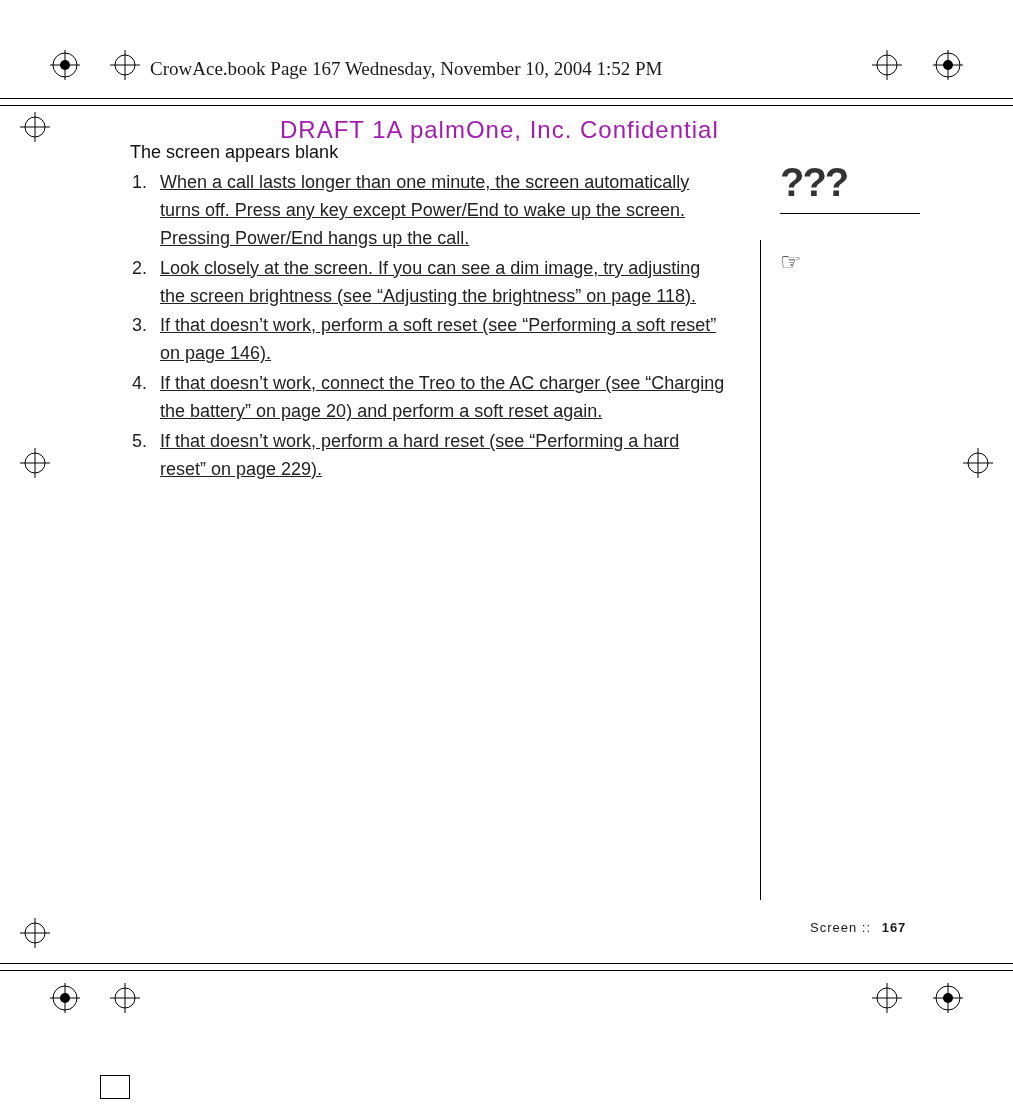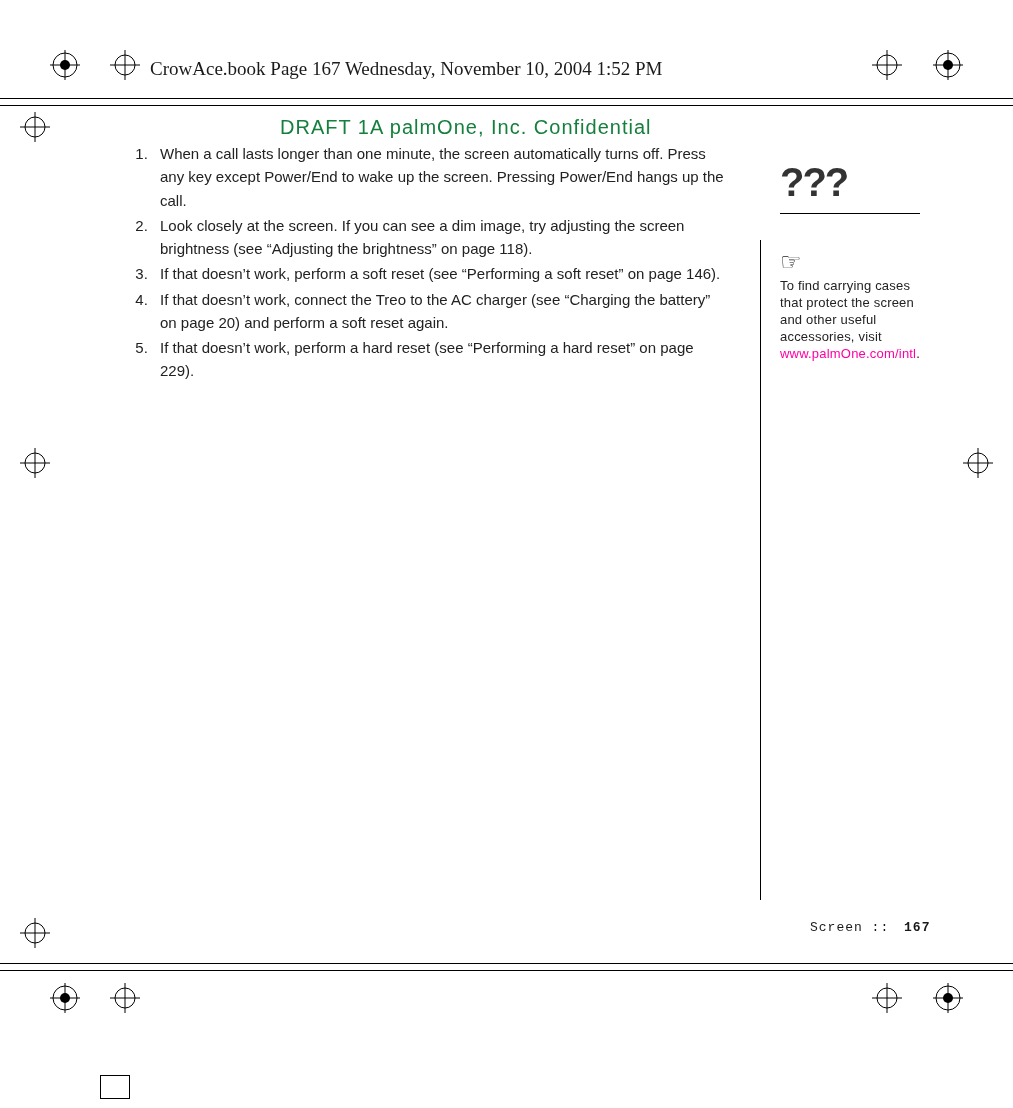--- a/index.html
+++ b/index.html
@@ -23,22 +23,22 @@
     left: 150px;
     font-size: 19px;
     font-family: "Times New Roman", serif;
   }
   .hrule-top1 { position:absolute; top:98px; left:0; width:1013px; border-top:1px solid #000; height:0; }
   .hrule-top2 { position:absolute; top:105px; left:0; width:1013px; border-top:1px solid #000; height:0; }
   .draft-watermark {
     position: absolute;
     top: 116px;
     left: 280px;
-    font-size: 20px;
-    color: #15803d;
+    font-size: 24px;
+    color: #a21caf;
     letter-spacing: 1px;
   }
   .main-col {
     position: absolute;
     top: 142px;
     left: 130px;
     width: 600px;
   }
   .section-title {
     font-size: 44px;
@@ -49,24 +49,25 @@
   }
   .subhead {
     font-size: 18px;
     font-weight: 500;
     margin: 0 0 6px 0;
     color: #111;
   }
   ol.steps {
     margin: 0 0 28px 0;
     padding-left: 22px;
-    font-size: 15px;
+    font-size: 18px;
     line-height: 1.55;
     font-weight: 300;
     color: #222;
+    text-decoration: underline;
   }
   ol.steps li { margin-bottom: 2px; padding-left: 8px; }
   .inline-icon {
     display: inline-block;
     vertical-align: middle;
     width: 26px;
     height: 16px;
     border: 1px solid #777;
     border-radius: 8px;
     background: linear-gradient(#fff,#e8e8e8);
@@ -120,21 +121,20 @@
     width: 0;
     height: 660px;
     border-left: 1px solid #000;
   }
   .footer {
     position: absolute;
     top: 920px;
     left: 810px;
     font-size: 13px;
     letter-spacing: 1px;
-    font-family: Liberation Mono, monospace;
   }
   .footer .pn { font-weight: 700; margin-left: 6px;}
   .hrule-bot1 { position:absolute; top:963px; left:0; width:1013px; border-top:1px solid #000; height:0; }
   .hrule-bot2 { position:absolute; top:970px; left:0; width:1013px; border-top:1px solid #000; height:0; }
   .small-box {
     position:absolute;
     top:1075px;
     left:100px;
     width:28px;
     height:22px;
@@ -235,39 +235,37 @@
 
 <div class="running-header">CrowAce.book  Page 167  Wednesday, November 10, 2004  1:52 PM</div>
 
 <div class="hrule-top1"></div>
 <div class="hrule-top2"></div>
 
 <div class="draft-watermark">DRAFT 1A  palmOne, Inc.   Confidential</div>
 
 <div class="main-col">
 
+  <div class="subhead">The screen appears blank</div>
   <ol class="steps">
     <li>When a call lasts longer than one minute, the screen automatically turns off. Press any key except Power/End to wake up the screen. Pressing Power/End hangs up the call.</li>
     <li>Look closely at the screen. If you can see a dim image, try adjusting the screen brightness (see “Adjusting the brightness” on page 118).</li>
     <li>If that doesn’t work, perform a soft reset (see “Performing a soft reset” on page 146).</li>
     <li>If that doesn’t work, connect the Treo to the AC charger (see “Charging the battery” on page 20) and perform a soft reset again.</li>
     <li>If that doesn’t work, perform a hard reset (see “Performing a hard reset” on page 229).</li>
   </ol>
 
 </div>
 
 <div class="vrule"></div>
 
 <div class="side-col">
   <div class="qmark">???</div>
   <div class="side-rule"></div>
   <div class="tip-icon">☞</div>
-  <div class="tip-text">
-    <span>To find carrying cases that protect the screen and other useful accessories, visit </span><a href="#">www.palmOne.com/intl</a><span>.</span>
-  </div>
 </div>
 
 <div class="footer">
   <span>Screen   ::</span>
   <span class="pn">167</span>
 </div>
 
 <div class="hrule-bot1"></div>
 <div class="hrule-bot2"></div>
 

